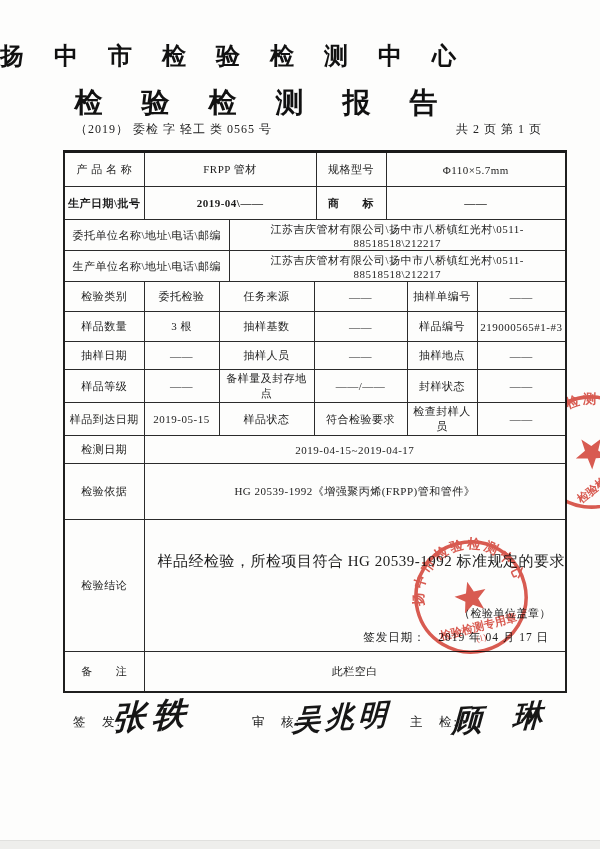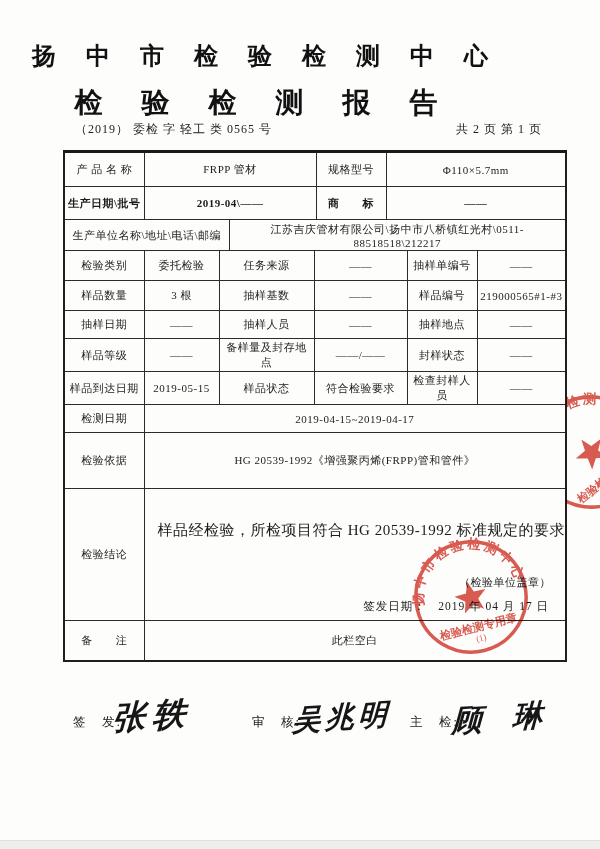--- a/index.html
+++ b/index.html
@@ -2,21 +2,21 @@
 <html><head>
 <meta charset="utf-8">
 <style>
   html,body{margin:0;padding:0;}
   body{
     width:600px;height:849px;position:relative;overflow:hidden;
     background:#fdfdfc;color:#1e1e1e;
     font-family:"Liberation Serif","DejaVu Serif",serif;
   }
   .center-name{
-    position:absolute;top:40px;left:0;width:500px;text-align:right;
+    position:absolute;top:40px;left:0;width:500px;text-align:left;
     font-size:24px;font-weight:bold;letter-spacing:12px;color:#111;
   }
   .report-title{
     position:absolute;top:84px;left:0;width:528px;text-align:center;
     font-size:28px;font-weight:bold;letter-spacing:16px;color:#111;
   }
   .docline{
     position:absolute;top:121px;left:0;width:600px;box-sizing:border-box;
     padding:0 58px 0 75px;display:flex;justify-content:space-between;
     font-size:12px;color:#222;letter-spacing:1px;
@@ -84,20 +84,24 @@
     <td class="lab">规格型号</td>
     <td colspan="3">Φ110×5.7mm</td>
   </tr>
   <tr style="height:33px;font-weight:bold;">
     <td class="lab small">生产日期\批号</td>
     <td colspan="4">2019-04\——</td>
     <td class="lab">商　　标</td>
     <td colspan="3">——</td>
   </tr>
   <tr style="height:31px;">
+    <td colspan="3" class="lab small">委托单位名称\地址\电话\邮编</td>
+    <td colspan="6" class="left small">江苏吉庆管材有限公司\扬中市八桥镇红光村\0511-88518518\212217</td>
+  </tr>
+  <tr style="height:31px;">
     <td colspan="3" class="lab small">生产单位名称\地址\电话\邮编</td>
     <td colspan="6" class="left small">江苏吉庆管材有限公司\扬中市八桥镇红光村\0511-88518518\212217</td>
   </tr>
   <tr style="height:30px;">
     <td class="lab">检验类别</td>
     <td>委托检验</td>
     <td colspan="2" class="lab">任务来源</td>
     <td colspan="3">——</td>
     <td class="lab">抽样单编号</td>
     <td>——</td>

